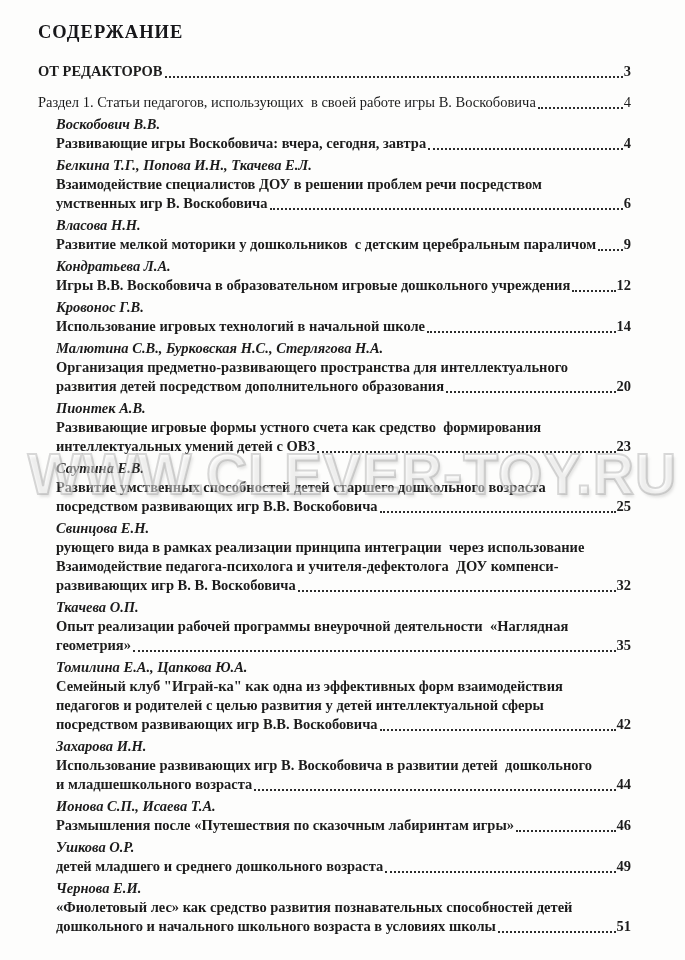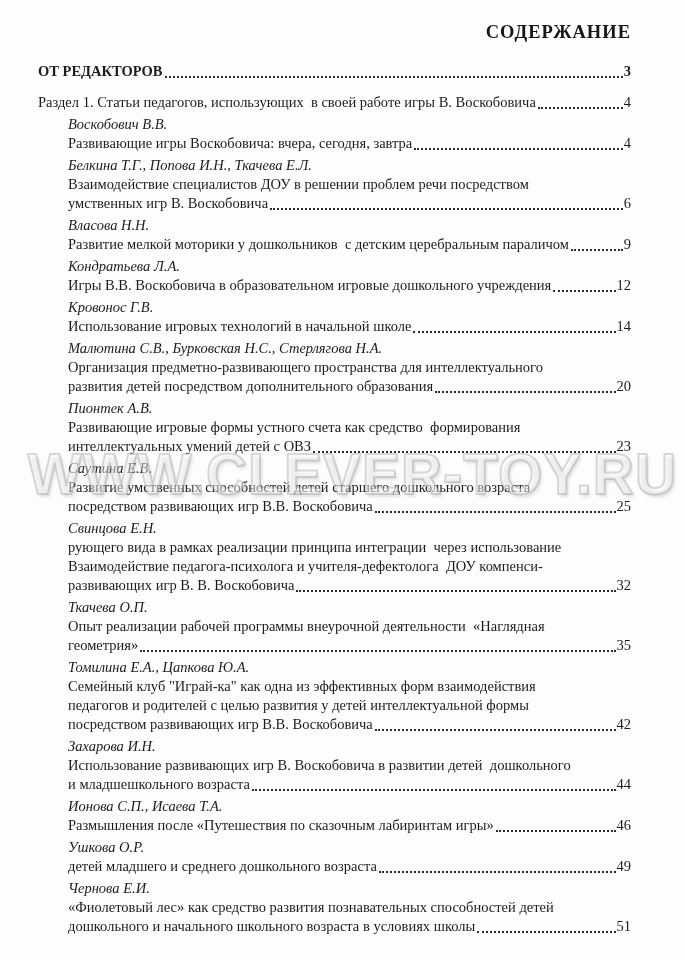--- a/index.html
+++ b/index.html
@@ -18,21 +18,21 @@
   .page {
     position: relative;
     width: 685px;
     height: 960px;
     background: #fdfdfc;
     box-sizing: border-box;
     padding: 20px 54px 0 38px;
   }
   .doc-title {
     margin: 0 0 18px 0;
-    text-align: right;
+    text-align: left;
     font-size: 18.5px;
     font-weight: bold;
     letter-spacing: 1px;
     line-height: 24px;
     color: #17171a;
   }
   .entries {
     position: relative;
     z-index: 1;
   }
@@ -42,21 +42,22 @@
     line-height: 19px;
   }
   .entry.kind-editors {
     font-weight: bold;
     margin-top: 0;
   }
   .entry.kind-section {
     margin-top: 12px;
   }
   .entry.kind-article {
-    margin-left: 30px;
+    margin-left: 18px;
+    font-weight: bold;
   }
   .author {
     font-style: italic;
     white-space: pre;
     overflow: hidden;
   }
   .mid-line {
     white-space: pre;
     overflow: hidden;
   }
@@ -232,21 +233,21 @@
       <span class="text">геометрия»</span>
       <span class="leader"></span>
       <span class="page-num">35</span>
     </div>
   </div>
 
   <div class="entry kind-article">
     <div class="author">Томилина Е.А., Цапкова Ю.А.</div>
     <div class="mid-lines">
           <div class="mid-line">Семейный клуб "Играй-ка" как одна из эффективных форм взаимодействия</div>
-          <div class="mid-line">педагогов и родителей с целью развития у детей интеллектуальной формы</div>
+          <div class="mid-line">педагогов и родителей с целью развития у детей интеллектуальной сферы</div>
         </div>
     <div class="last-line">
       <span class="text">посредством развивающих игр В.В. Воскобовича</span>
       <span class="leader"></span>
       <span class="page-num">42</span>
     </div>
   </div>
 
   <div class="entry kind-article">
     <div class="author">Захарова И.Н.</div>

